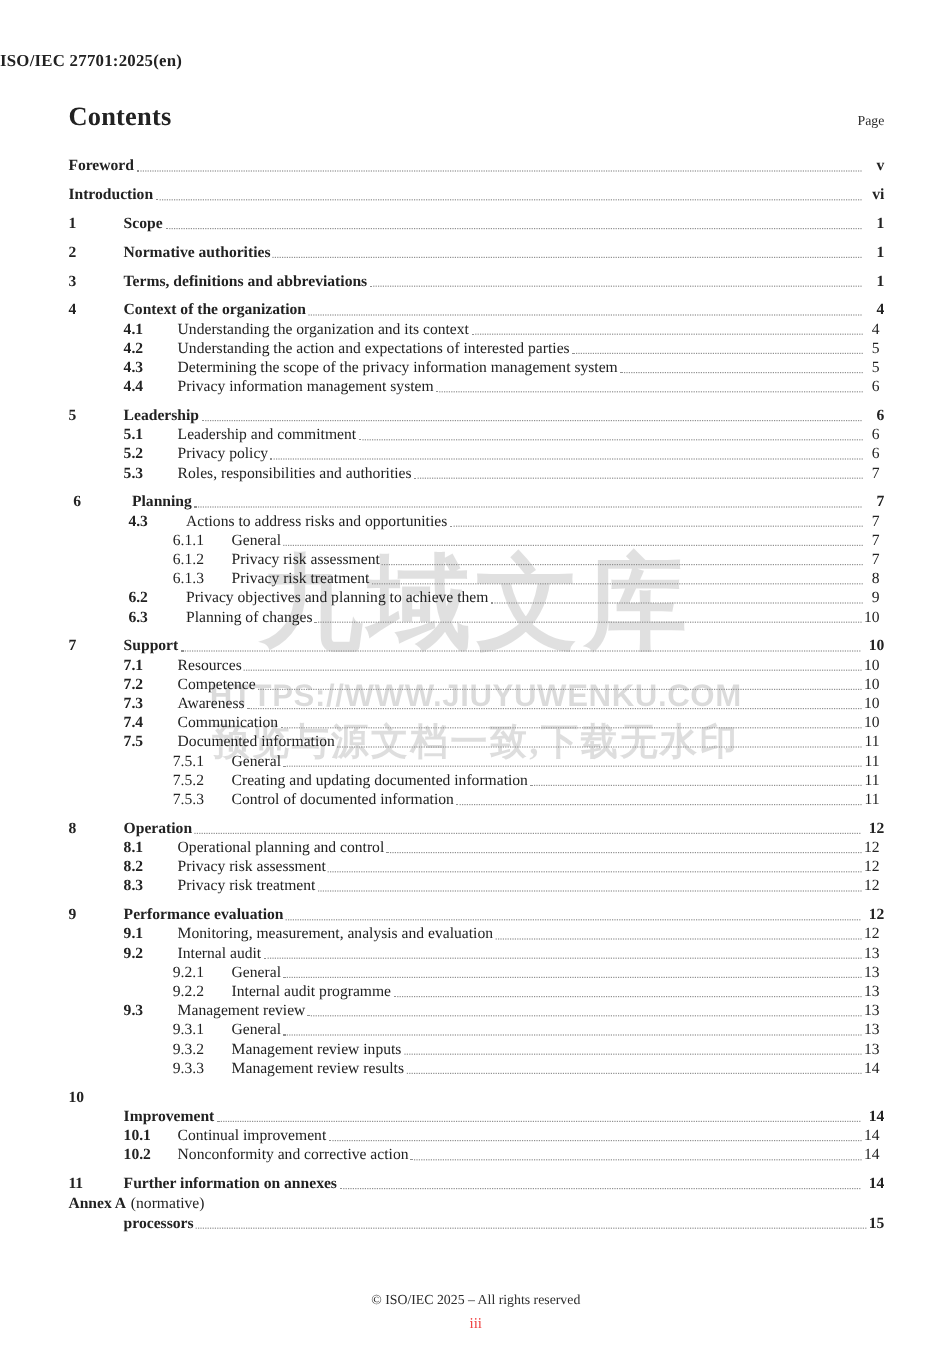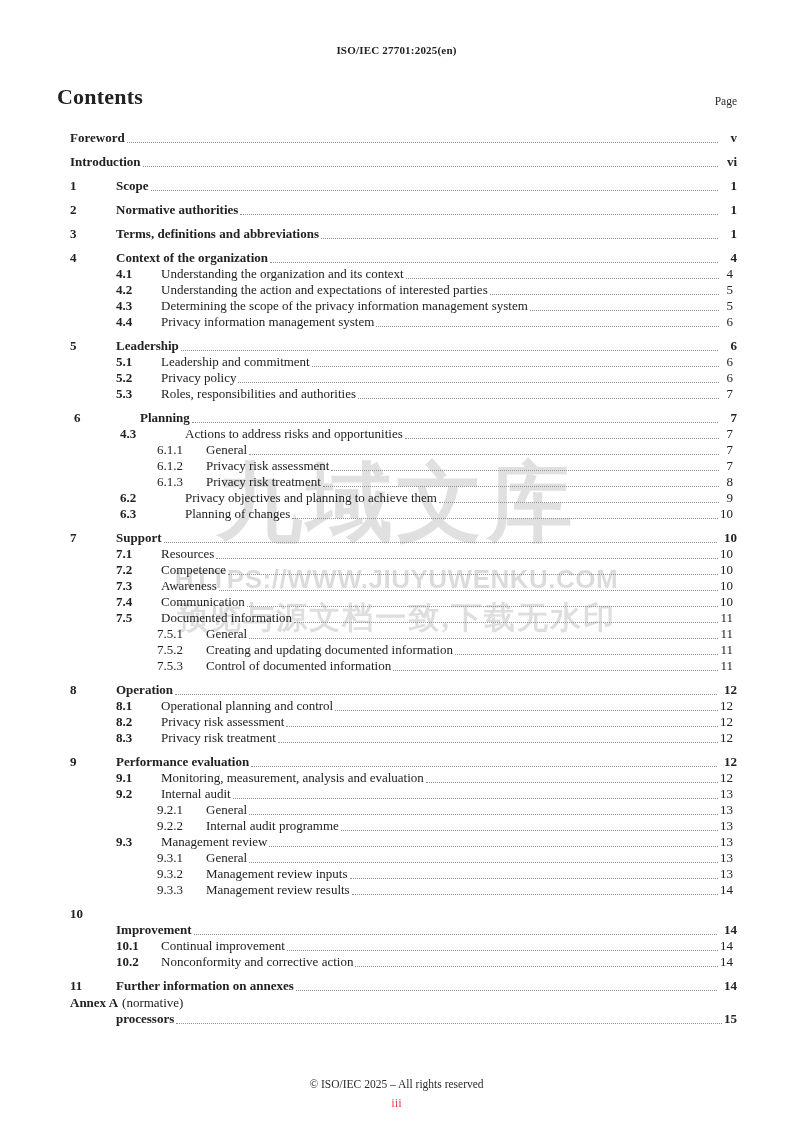--- a/index.html
+++ b/index.html
@@ -35,49 +35,48 @@
     font-size: 31px; font-weight: bold; line-height: 1.1;
     letter-spacing: 2px;
     color: rgba(0,0,0,0.13);
   }
 
   
   .content { position: absolute; inset: 0; z-index: 2; }
 
   .doc-header {
     position: absolute; top: 44px; left: 0; right: 0;
-    text-align: center;
-    font-size: 11px; font-weight: bold;
+    font-size: 14px; font-weight: bold;
     letter-spacing: 0.2px;
   }
 
   .contents-bar {
     position: absolute; top: 84px; left: 57px; right: 56px;
     display: flex; justify-content: space-between; align-items: flex-end;
   }
   .contents-title { font-size: 22px; font-weight: bold; letter-spacing: 0.2px; text-align: right; }
   .page-label { font-size: 11.5px; padding-bottom: 3px; color: #2b2b2b; }
 
-  .toc { position: absolute; top: 130px; left: 70px; right: 56px; }
+  .toc { position: absolute; top: 130px; left: 57px; right: 56px; }
 
   .row {
     display: flex; align-items: baseline;
     font-size: 13px; line-height: 16px;
     white-space: nowrap;
   }
   .row.mt { margin-top: 8px; }
   .row.bold { font-weight: bold; }
 
   .num { flex: none; }
   .l1 > .num { width: 46px; }
   .l2 { padding-left: 46px; } .l2 > .num { width: 45px; font-weight: bold; }
   .l3 { padding-left: 87px; } .l3 > .num { width: 49px; }
 
   .shift6 > .num { margin-left: 4px; }
-  .shift6 > .label { margin-left: 20px; }
+  .shift6 > .label { margin-left: 3px; }
 
   .label { flex: none; }
 
   .dots {
     flex: 1 1 auto; min-width: 8px;
     align-self: flex-end;
     height: 0;
     border-bottom: 1px dotted #8f8f8f;
     margin: 0 2px 3px 2px;
   }

